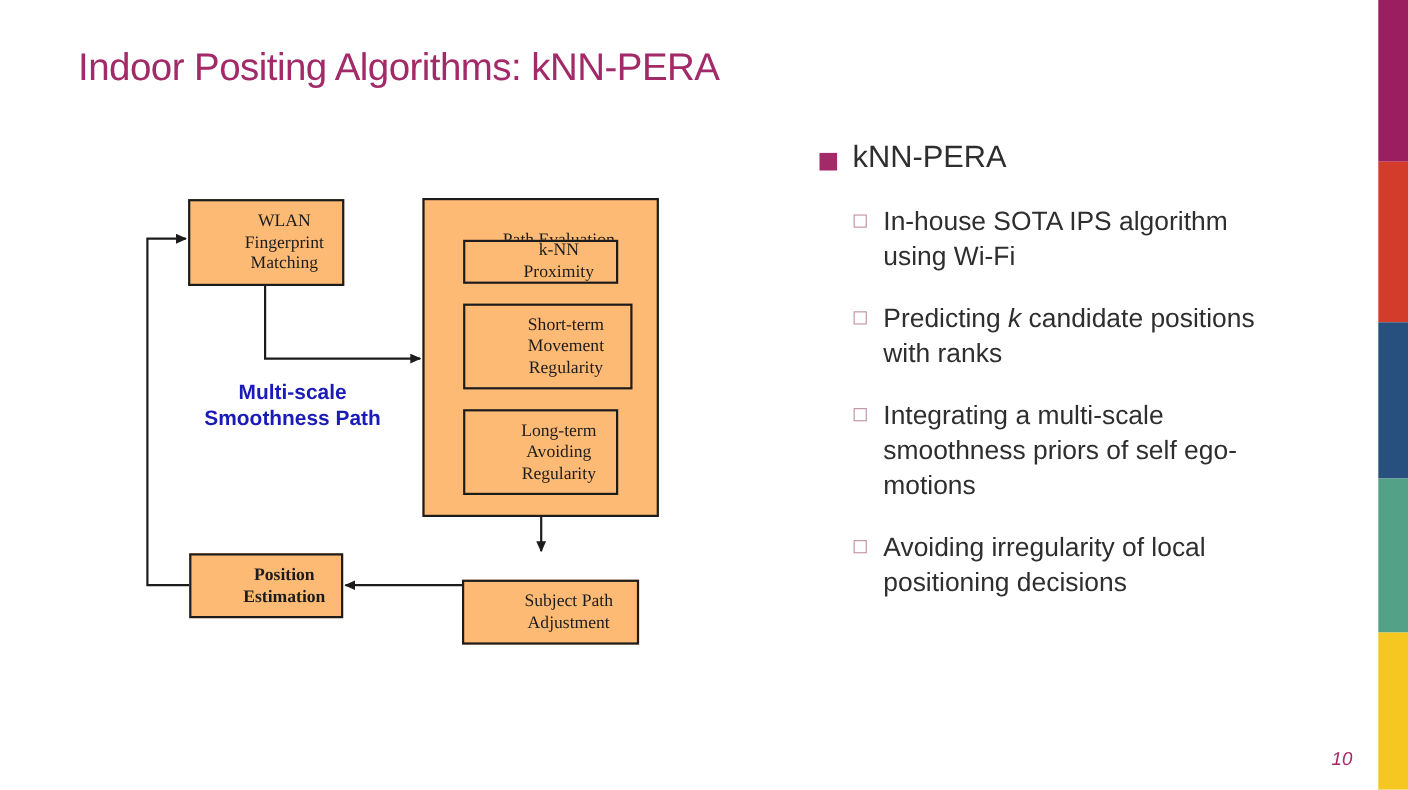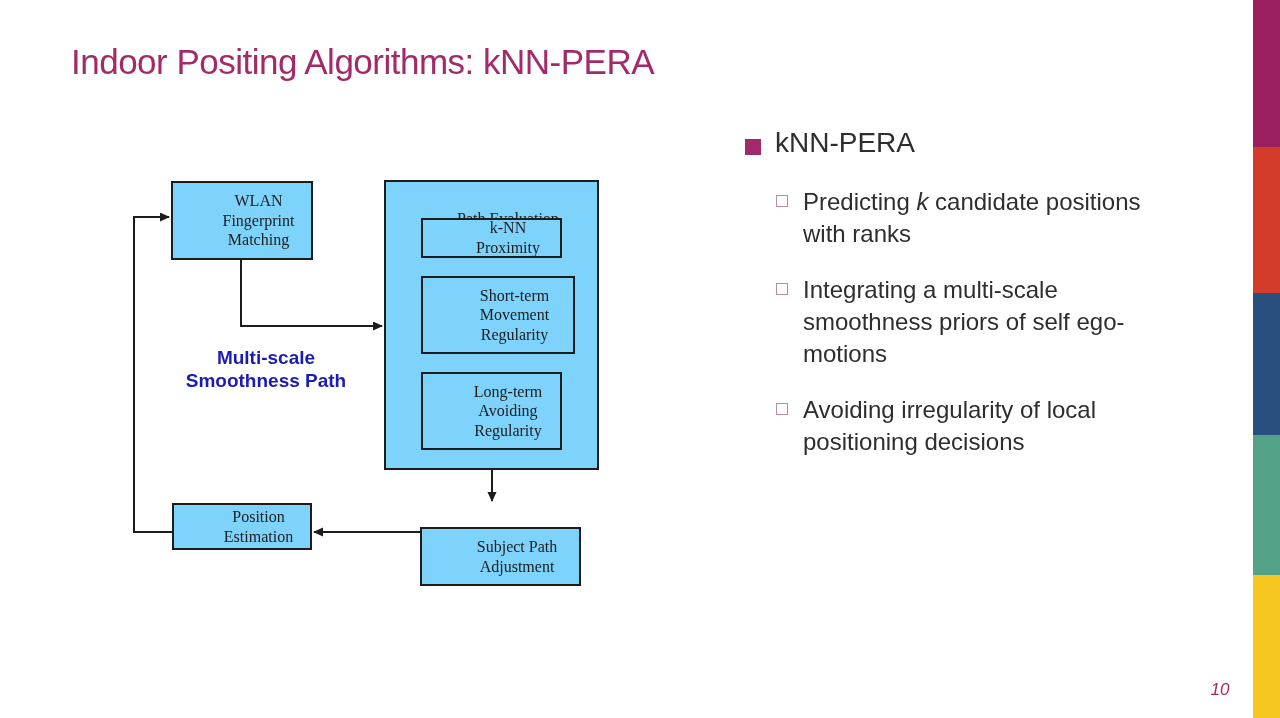--- a/index.html
+++ b/index.html
@@ -58,41 +58,41 @@
     color: var(--diagram-ink, #1C1C1C);
   }
   .diagram svg.connectors {
     position: absolute; left: 0; top: 0;
     width: 500px; height: 400px;
   }
   .dbox {
     position: absolute;
     box-sizing: border-box;
     border: 2px solid var(--diagram-ink, #1C1C1C);
-    background: #7dd3fc;
+    background: #fdba74;
     display: flex; align-items: center; justify-content: center;
     text-align: center;
     font-size: 16px;
     line-height: 1.22;
     white-space: pre-line;
     padding-left: 33px;
   }
   .dbox-wlan    { left: 51px;  top: 11px;  width: 142px; height: 79px; }
   .dbox-patheval{ left: 264px; top: 10px;  width: 215px; height: 290px;
                   display: block; }
   .patheval-label {
     margin-top: 7px;
     text-align: center;
     font-size: 16px;
     white-space: nowrap;
   }
   .dbox-knn     { left: 301px; top: 48px;  width: 141px; height: 40px; font-family: Liberation Serif, serif; }
   .dbox-short   { left: 301px; top: 106px; width: 154px; height: 78px; }
   .dbox-long    { left: 301px; top: 202px; width: 141px; height: 78px; }
-  .dbox-pos     { left: 52px;  top: 333px; width: 140px; height: 47px; }
+  .dbox-pos     { left: 52px;  top: 333px; width: 140px; height: 59px; font-weight: bold; }
   .dbox-subj    { left: 300px; top: 333px; width: 161px; height: 59px; margin-top: 24px; }
 
   .diagram-annotation {
     position: absolute;
     left: 26px; top: 176px; width: 240px;
     text-align: center;
     font-family: "Liberation Sans", sans-serif;
     font-weight: 700;
     font-size: 19px;
     line-height: 23px;
@@ -190,20 +190,25 @@
 Smoothness Path</div>
   </div>
 
   <div class="bullets-col">
 
     <div class="heading-row">
       <span class="heading-square"></span>
       <span class="heading-text">kNN-PERA</span>
     </div>
 
+    <div class="bullet-item">
+      <span class="bullet-square"></span>
+      <p class="bullet-text"><span>In-house SOTA IPS algorithm
+using Wi-Fi</span></p>
+    </div>
 
     <div class="bullet-item">
       <span class="bullet-square"></span>
       <p class="bullet-text"><span>Predicting </span><i>k</i><span> candidate positions
 with ranks</span></p>
     </div>
 
     <div class="bullet-item">
       <span class="bullet-square"></span>
       <p class="bullet-text"><span>Integrating a multi-scale

